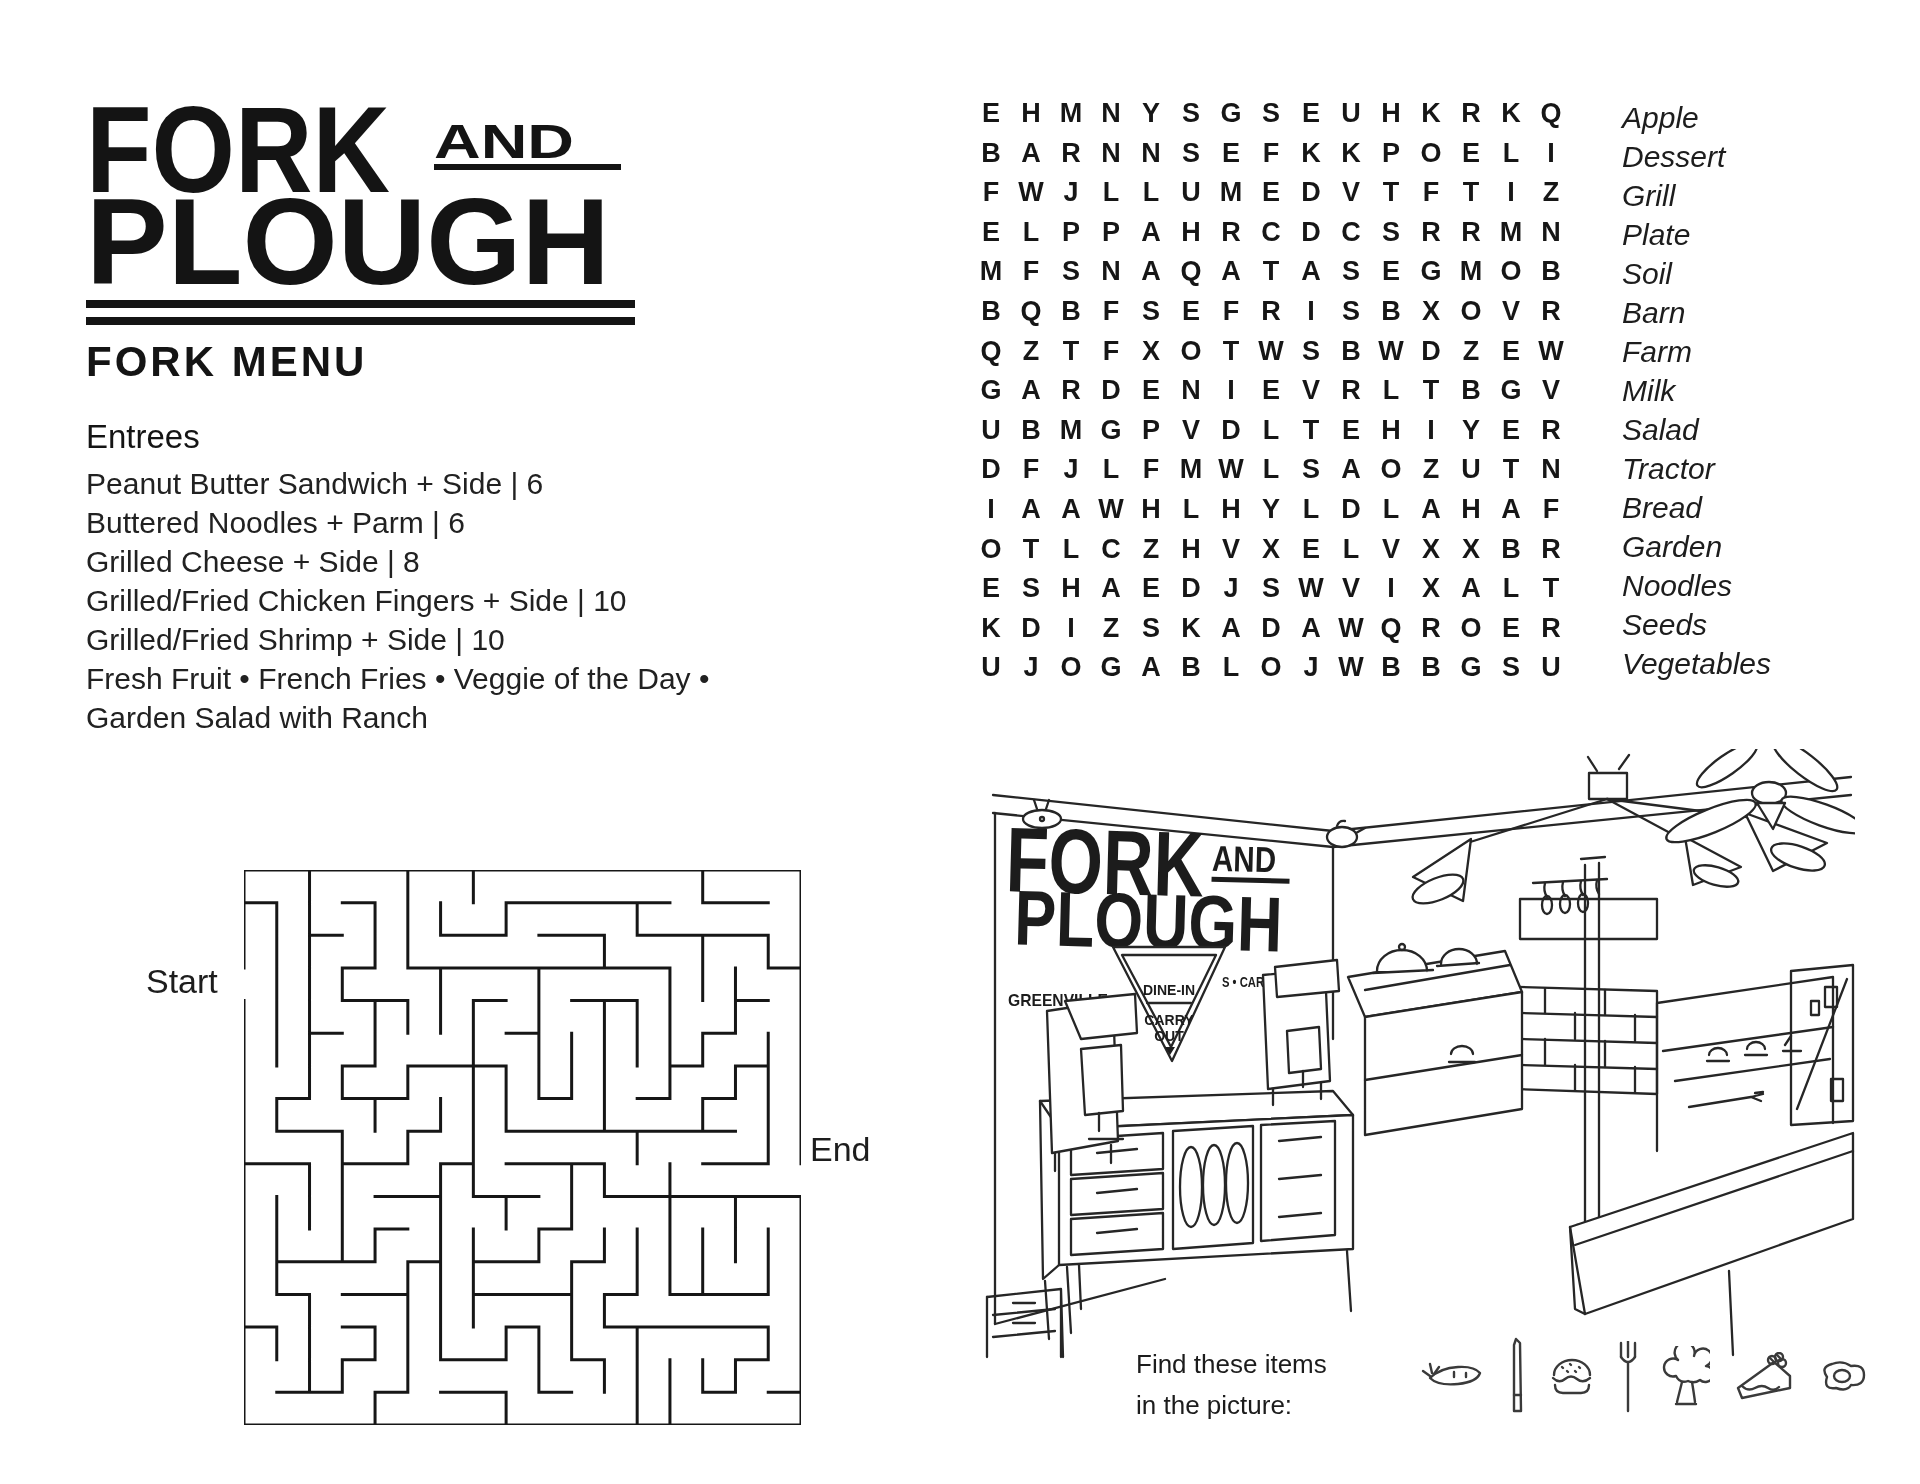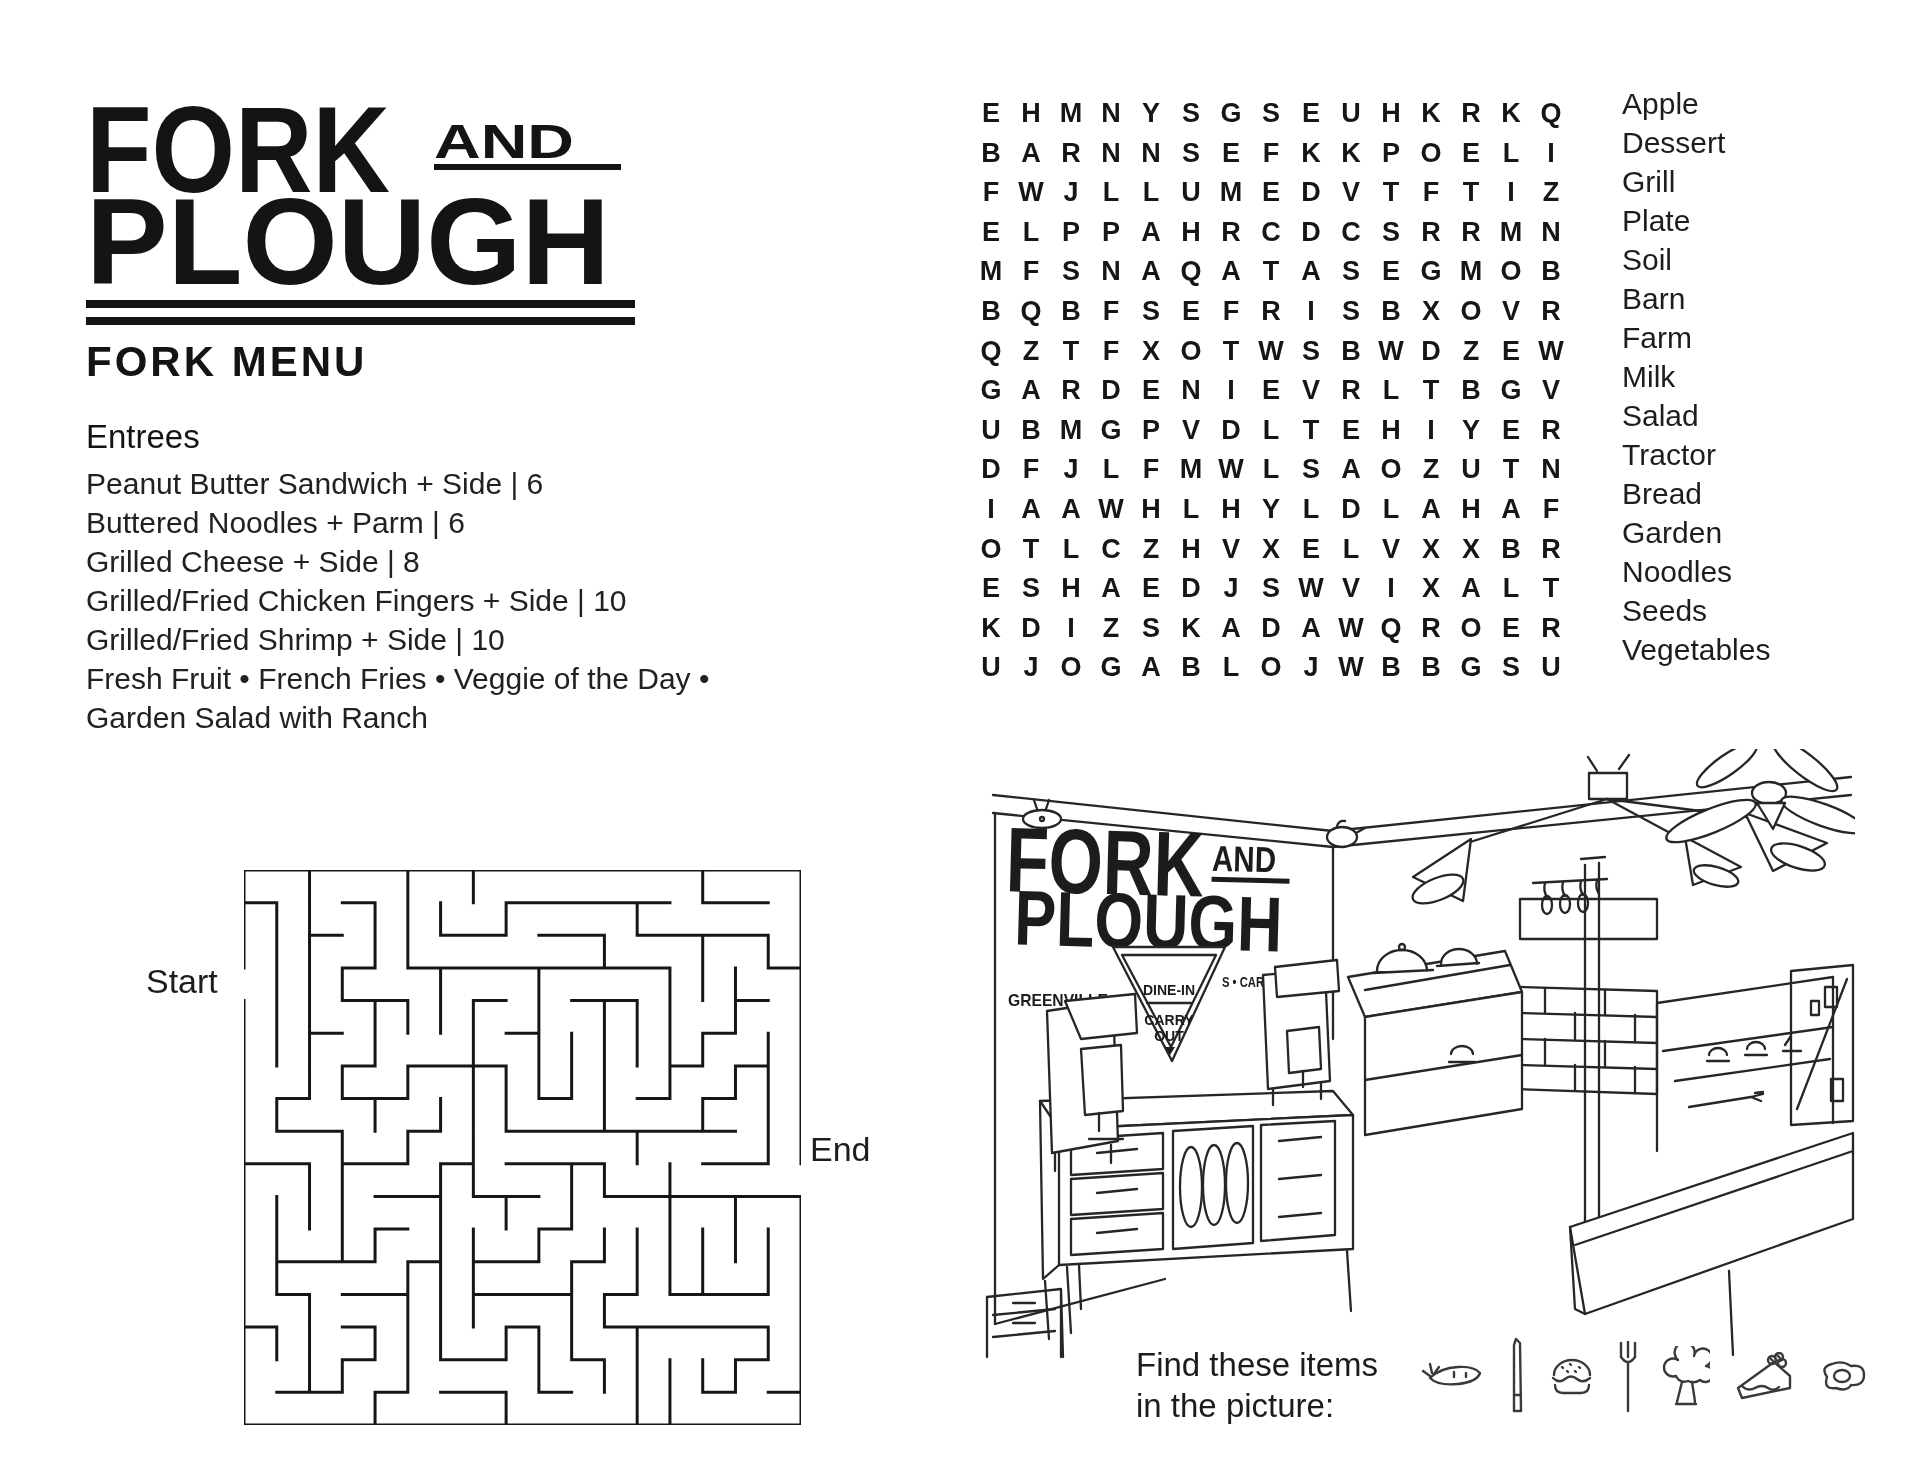--- a/index.html
+++ b/index.html
@@ -10,34 +10,34 @@
   
   .menu-col{left:86px;top:322px;width:640px;}
   .kids-title{font-size:42px;font-weight:800;letter-spacing:3px;color:#141414;margin:0;}
   .sec-head{font-size:33px;font-weight:400;color:#141414;margin:32px 0 8px 0;}
   .menu-line{font-size:30px;font-weight:400;line-height:39px;margin:0;color:#212121;}
 
   
   .ws-grid{left:971px;top:78px;}
   .ws-row{display:flex;height:39.6px;}
   .ws-cell{width:40px;text-align:center;line-height:39.6px;font-size:27px;font-weight:700;color:#161616;}
-  .word-list{left:1622px;top:68px;list-style:none;margin:0;padding:0;}
+  .word-list{left:1622px;top:82px;list-style:none;margin:0;padding:0;font-style:italic;}
   .word-list li{font-size:30px;font-weight:400;line-height:39px;color:#1d1d1d;}
 
   
   .maze-label{font-size:34px;color:#1d1d1d;}
 
   
   .sk path,.sk line,.sk rect,.sk ellipse,.sk circle,.sk polygon,.sk polyline{
       stroke:#262626;fill:none;stroke-width:2.3;stroke-linecap:round;stroke-linejoin:round;}
   .sk .fw{fill:#ffffff;}
   .sk .solid{fill:#1c1c1c;stroke:none;}
   .sk text{fill:#1c1c1c;stroke:none;font-family:"Liberation Sans",sans-serif;font-weight:700;}
 
-  .find-text{left:1136px;top:1328px;font-size:33px;line-height:41px;color:#1c1c1c;}
+  .find-text{left:1136px;top:1328px;font-size:26px;line-height:41px;color:#1c1c1c;}
   .icons-row{left:1420px;top:1318px;display:flex;align-items:center;gap:24px;height:86px;}
   .ic path,.ic line,.ic ellipse,.ic circle{stroke:#3a3a3a;fill:none;stroke-width:2.4;stroke-linecap:round;stroke-linejoin:round;}
 
   .logo-svg text{font-family:"Liberation Sans",sans-serif;font-weight:800;fill:#141414;}
 </style>
 </head>
 <body>
 
 <div class="page">
 

